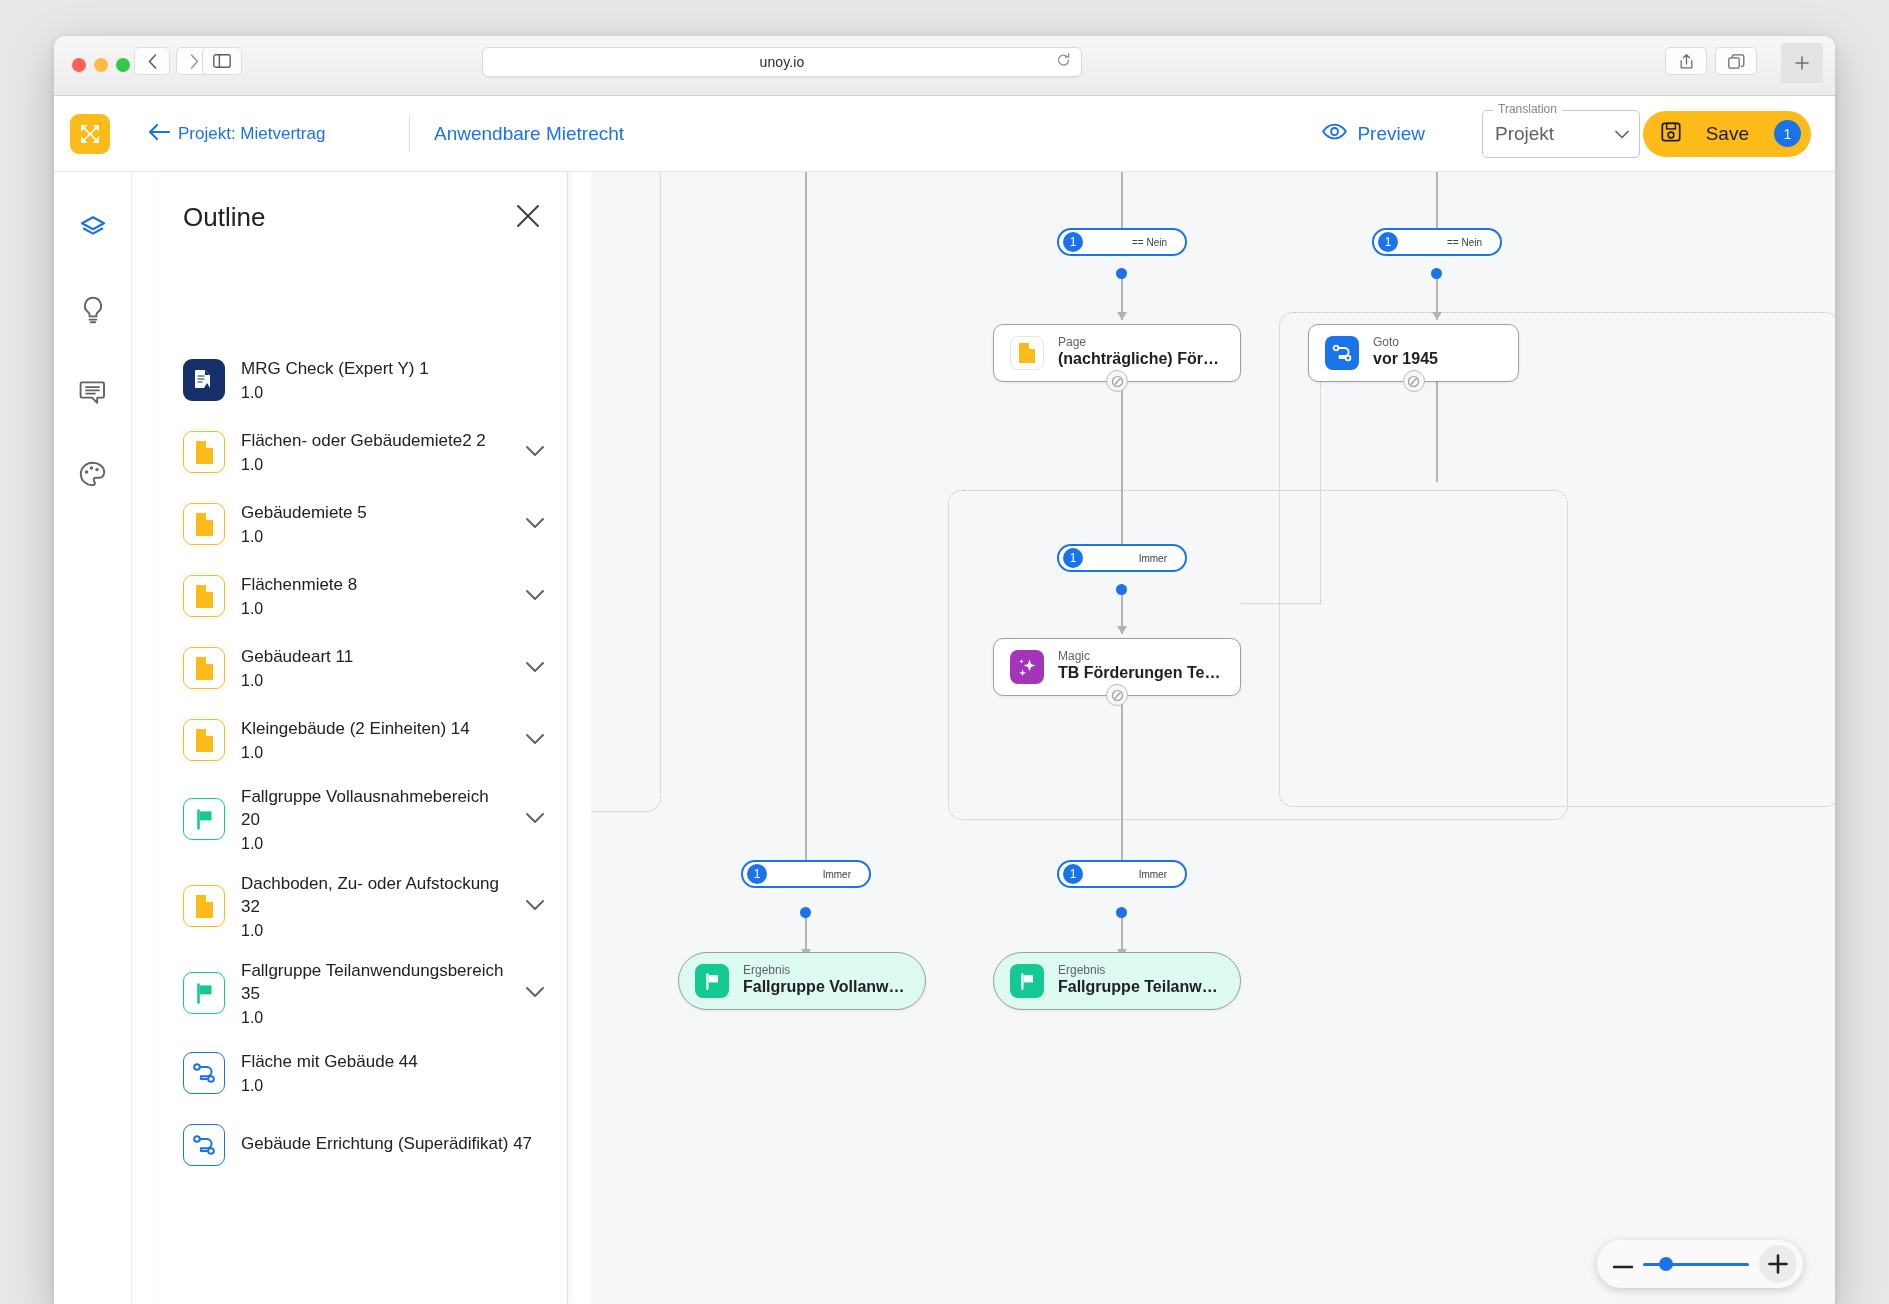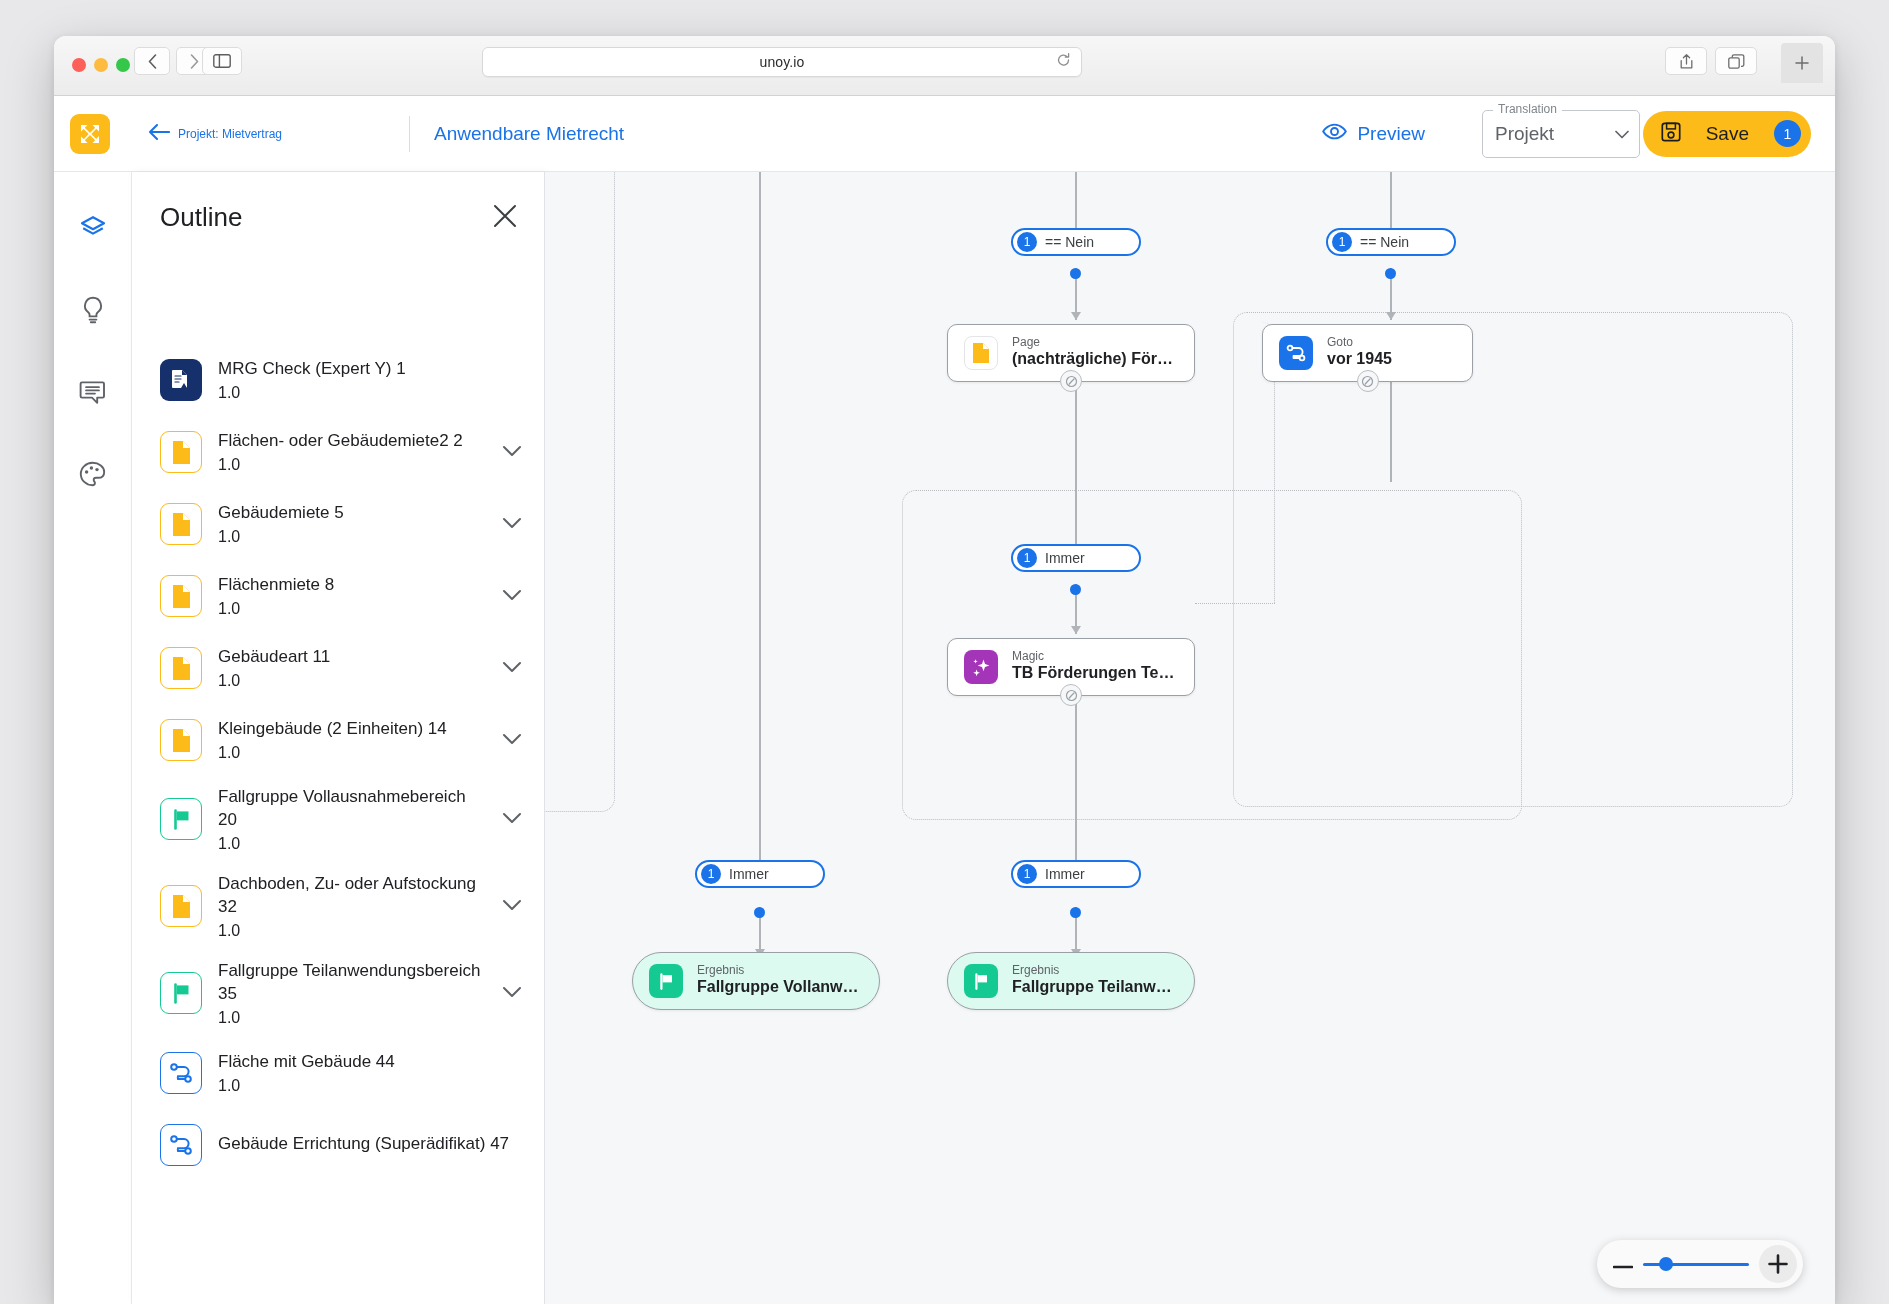--- a/index.html
+++ b/index.html
@@ -110,21 +110,21 @@
     display:flex; align-items:center; justify-content:center;
   }
   .back-arrow {
     position: absolute; left: 94px; top: 50%;
     transform: translateY(-50%);
     color: #1a73e8; cursor: pointer;
   }
   .project-title {
     position: absolute; left: 124px; top: 50%;
     transform: translateY(-50%);
-    font-size: 12px; color: #1a73e8;
+    font-size: 17px; color: #1a73e8;
     white-space: nowrap;
   }
   .header-divider {
     position: absolute; left: 355px; top: 20px;
     width: 1px; height: 36px;
     background: #dadde1;
   }
   .flow-title {
     position: absolute; left: 380px; top: 50%;
     transform: translateY(-50%);
@@ -180,20 +180,21 @@
     border-radius: 50%;
     color: #fff; font-size: 14px;
     display: flex; align-items: center; justify-content: center;
   }
 
   
   .app-body {
     position: relative;
     height: calc(100% - 136px);
     display: flex;
+    gap: 23px;
   }
 
   
   .icon-rail {
     width: 78px;
     background: #ffffff;
     border-right: 1px solid #e8eaed;
     display: flex; flex-direction: column;
     align-items: center;
     padding-top: 38px;
@@ -319,22 +320,22 @@
   .cond-num {
     width: 20px; height: 20px;
     background: #1a73e8;
     border-radius: 50%;
     color: #fff; font-size: 12px;
     display: flex; align-items: center; justify-content: center;
     flex: 0 0 20px;
   }
   .cond-text {
     flex: 1 1 auto;
-    text-align: left;
-    font-size: 14px; color: #3c4043;
+    text-align: right;
+    font-size: 10px; color: #3c4043;
     padding: 0 14px 0 8px;
     white-space: nowrap;
   }
 
   .dot {
     position: absolute;
     width: 11px; height: 11px;
     background: #1a73e8;
     border-radius: 50%;
   }

